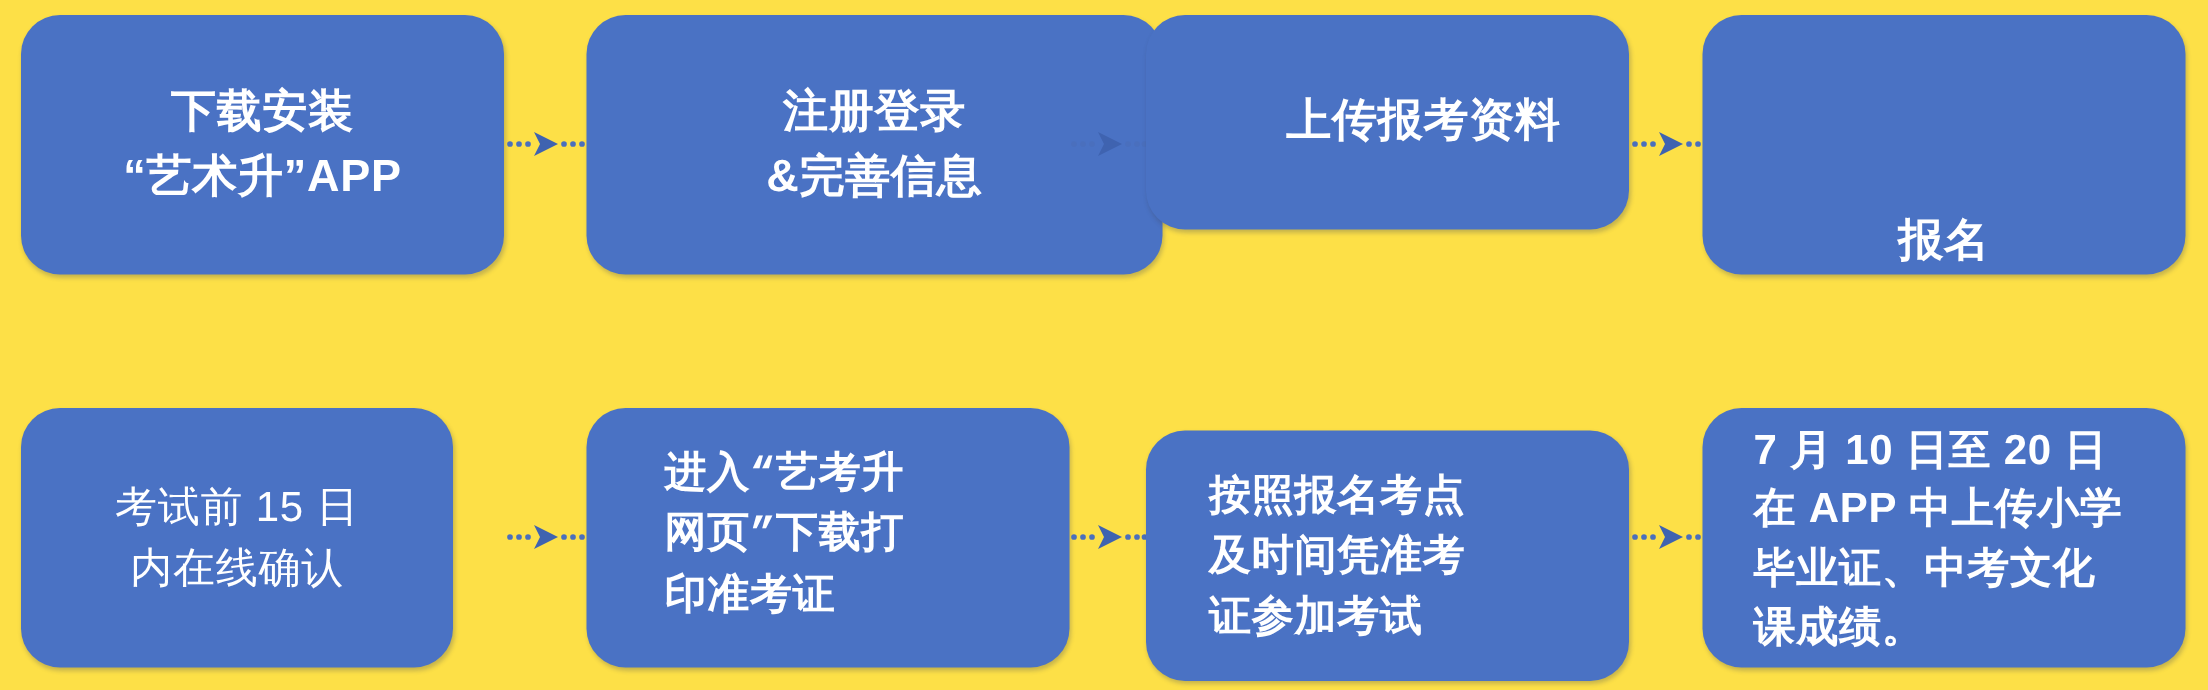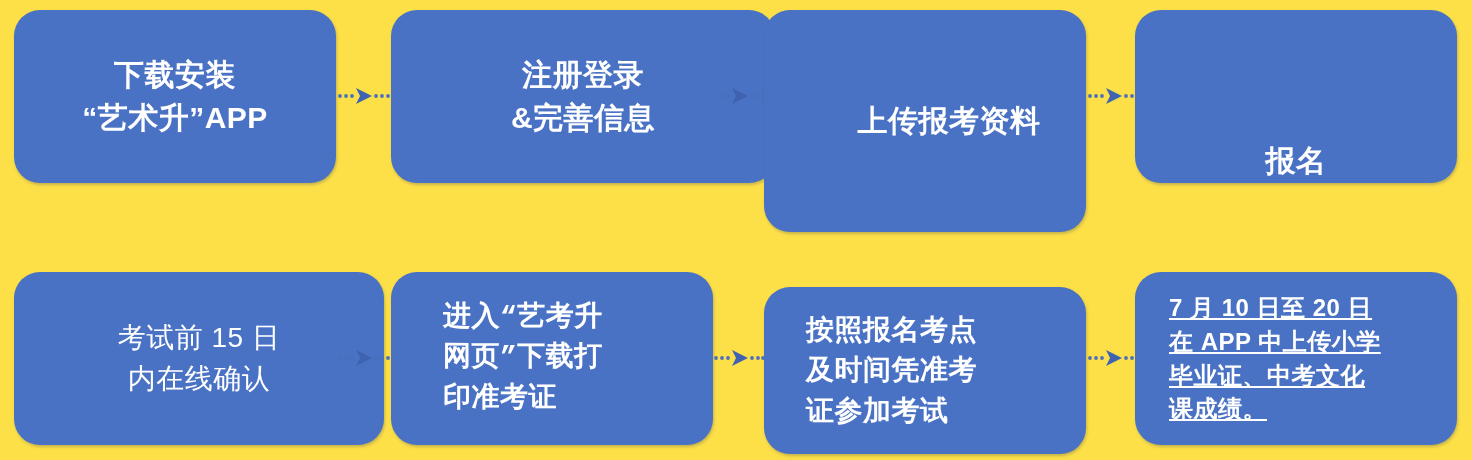--- a/index.html
+++ b/index.html
@@ -54,21 +54,21 @@
     line-height: 1.45;
   }
   .align-center { text-align: center; }
   .align-left   { text-align: left; }
   .weight-bold    { font-weight: bold; }
   .weight-regular { font-weight: normal; }
 
   .pad-left-lg .box-text { padding-left: 52px; padding-right: 10px; font-family: Liberation Mono, monospace; }
   .pad-left-md .box-text { padding-left: 42px; padding-right: 10px; }
 
-  .fs-26 .box-text { font-size: 24px; line-height: 1.40; text-decoration: underline; }
+  .fs-26 .box-text { font-size: 28px; line-height: 1.40; }
   .fs-28 .box-text { font-size: 28px; }
 
   
   .connector {
     position: absolute;
     height: 22px;
     display: block;
     pointer-events: none;
   }
   .connector svg { display: block; overflow: visible; }
@@ -109,42 +109,42 @@
         <circle cx="8" cy="11" r="1.9" fill="#4a6fbd"></circle>
         <circle cx="14" cy="11" r="1.9" fill="#4a6fbd"></circle>
         <path d="M18 3 L34 11 L18 19 L22 11 Z" fill="#3f63b0"></path>
         <circle cx="38" cy="11" r="1.9" fill="#4a6fbd"></circle>
         <circle cx="44" cy="11" r="1.9" fill="#4a6fbd"></circle>
         <circle cx="49" cy="11" r="1.9" fill="#4a6fbd"></circle>
       </g>
     </svg>
   </div>
 
-  <div class="flow-box row-top" style="left:764px; top:10px; width:322px; height:222px;padding-left:48px;">
+  <div class="flow-box row-top" style="left:764px; top:10px; width:322px; height:143px;padding-left:48px;">
     <span class="box-text">上传报考资料</span>
   </div>
 
   <div class="connector" style="left:1088px; top:85px; width:48px;">
     <svg width="48" height="22" viewBox="0 0 48 22" aria-hidden="true">
       <g>
         <circle cx="2" cy="11" r="1.9" fill="#4a6fbd"></circle>
         <circle cx="8" cy="11" r="1.9" fill="#4a6fbd"></circle>
         <circle cx="14" cy="11" r="1.9" fill="#4a6fbd"></circle>
         <path d="M18 3 L34 11 L18 19 L22 11 Z" fill="#3f63b0"></path>
         <circle cx="38" cy="11" r="1.9" fill="#4a6fbd"></circle>
         <circle cx="44" cy="11" r="1.9" fill="#4a6fbd"></circle>
       </g>
     </svg>
   </div>
 
   <div class="flow-box row-top" style="left:1135px; top:10px; width:322px; height:173px;align-items:flex-end;">
     <span class="box-text">报名</span>
   </div>
 
-  <div class="flow-box row-bottom fs-28" style="left:14px; top:272px; width:370px; height:173px;">
+  <div class="flow-box row-bottom fs-28" style="left:14px; top:272px; width:288px; height:173px;">
     <span class="box-text align-center weight-regular">考试前 15 日
 内在线确认</span>
   </div>
 
   <div class="connector" style="left:338px; top:347px; width:52px;">
     <svg width="52" height="22" viewBox="0 0 52 22" aria-hidden="true">
       <g>
         <circle cx="2" cy="11" r="1.9" fill="#4a6fbd"></circle>
         <circle cx="8" cy="11" r="1.9" fill="#4a6fbd"></circle>
         <circle cx="14" cy="11" r="1.9" fill="#4a6fbd"></circle>

